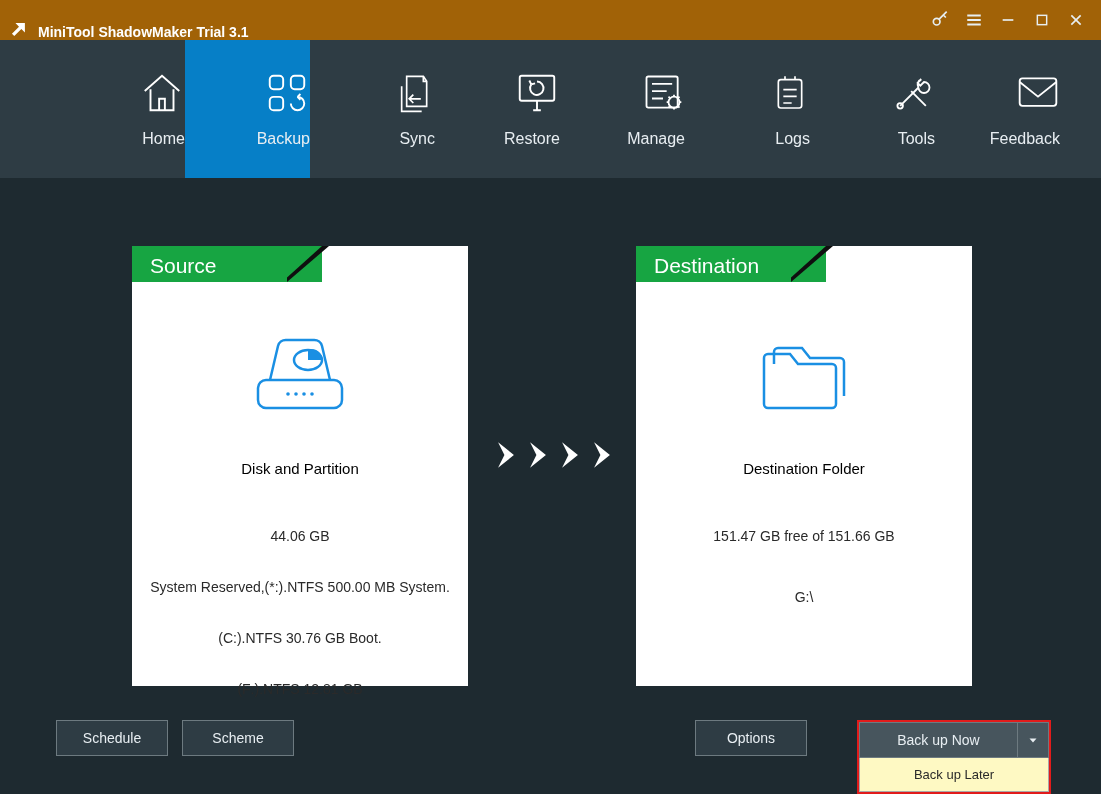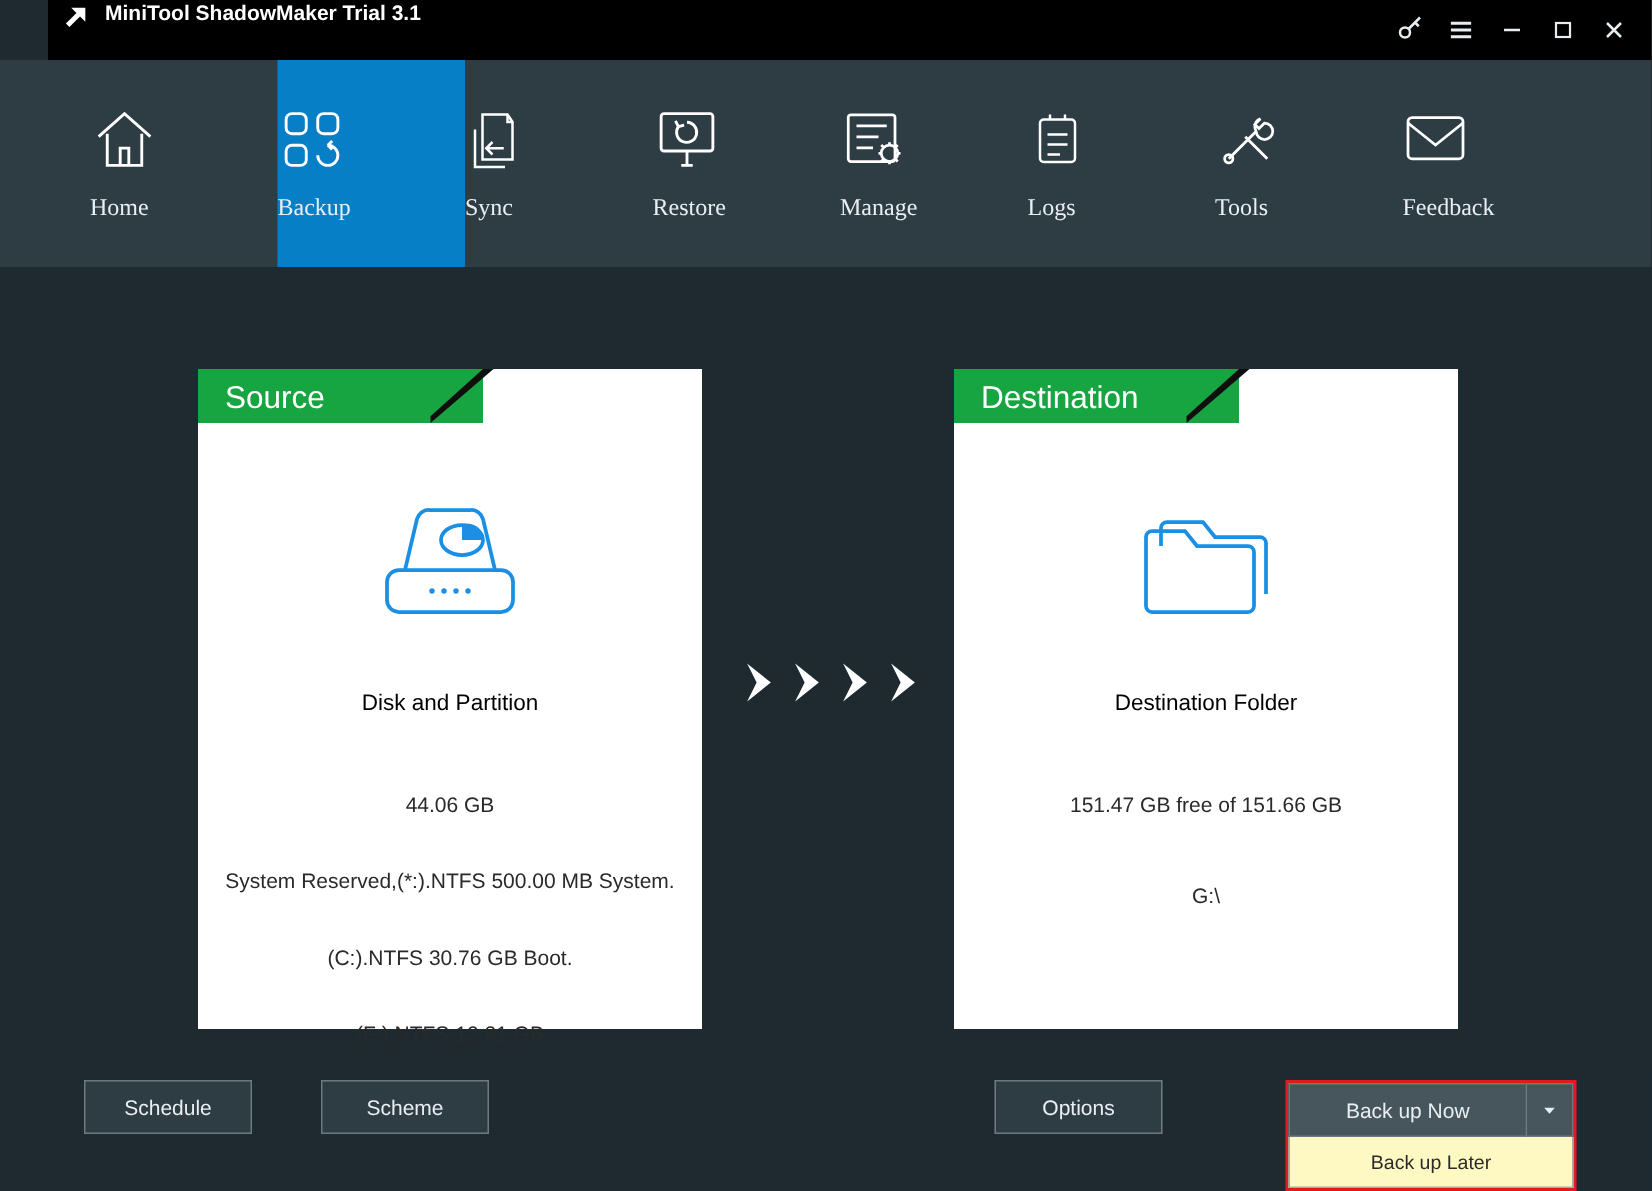--- a/index.html
+++ b/index.html
@@ -8,46 +8,44 @@
     background: #1e2a30;
     font-family: "Segoe UI", Arial, sans-serif;
     color: #fff;
     overflow: hidden;
     position: relative;
   }
 
   
   .titlebar {
     height: 40px;
-    background: #000000;
+    background: #a16207;
     display: flex;
-    align-items: flex-start;
+    align-items: flex-end;
     padding: 0 8px;
-    margin-left: 32px;
   }
   .titlebar .logo { width: 22px; height: 22px; margin-right: 8px; display:flex; align-items:center; justify-content:center;}
   .titlebar .title { font-size: 14px; font-weight: bold; }
   .titlebar .spacer { flex: 1; }
   .titlebar .ctrl { width: 34px; height: 40px; display:flex; align-items:center; justify-content:center; cursor:pointer; }
   .titlebar .ctrl svg { stroke:#e7eef1; fill:none; }
 
   
   .navbar {
     height: 138px;
     background: #2e3c44;
     display: flex;
     padding-left: 60px;
   }
   .nav-item {
     width: 125px;
-    display:flex; flex-direction:column; align-items:flex-start; justify-content:center;
+    display:flex; flex-direction:column; align-items:flex-end; justify-content:center;
     gap: 14px;
     cursor:pointer;
     color:#e8eef2;
-    font-family:Liberation Serif, serif;
   }
   .nav-item.active {
     background:#067fc7;
   }
   .nav-item .icon { height:46px; display:flex; align-items:center; justify-content:center;}
   .nav-item .label { font-size:16px; }
 
   
   .main { position:relative; height: 532px; }
 
@@ -113,21 +111,20 @@
 
   
   .bottom {
     position:absolute;
     left:0; right:0; bottom:0;
     height: 84px;
     background:#1e2a30;
     display:flex;
     align-items:flex-start;
     padding: 10px 50px 0 56px;
-    gap: 32px;
   }
   .btn {
     height: 36px;
     border:1px solid #6d7a80;
     background:#2e3c44;
     color:#e8eef2;
     font-size:14px;
     display:flex; align-items:center; justify-content:center;
     cursor:pointer;
   }

